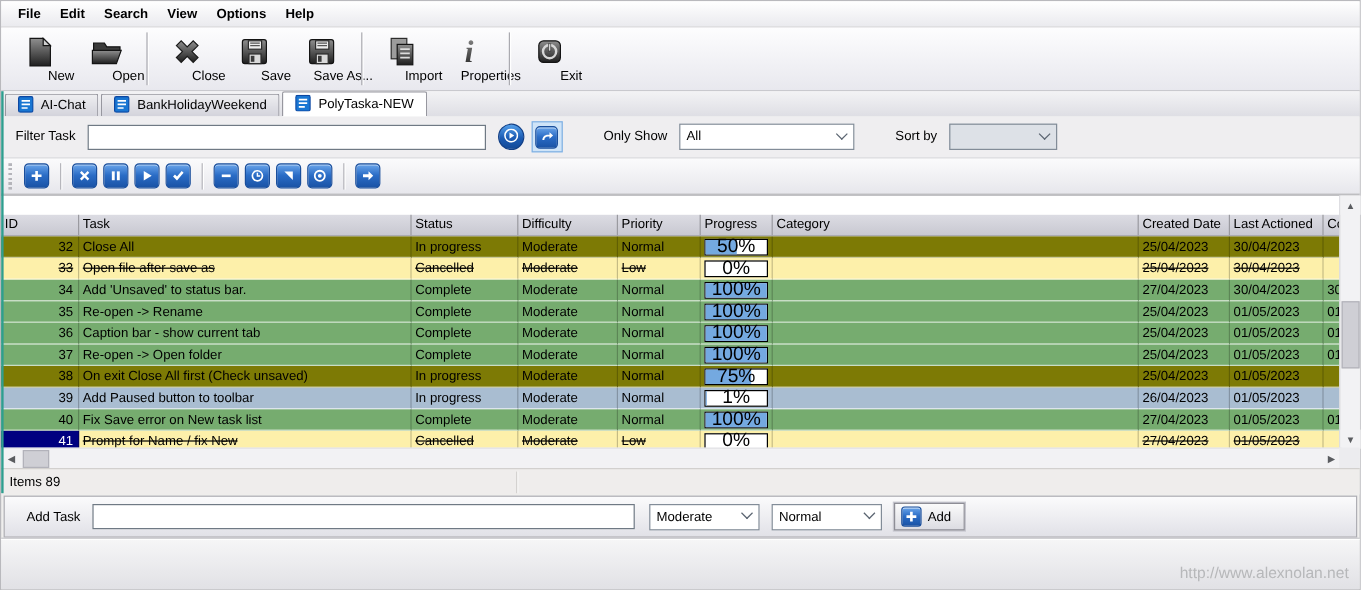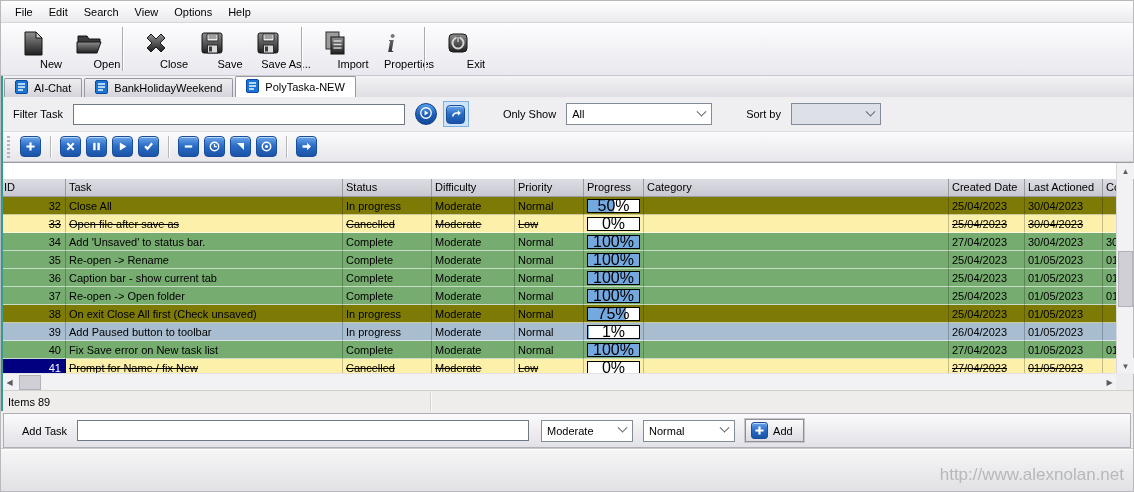--- a/index.html
+++ b/index.html
@@ -2,21 +2,21 @@
 <html><head>
 <meta charset="utf-8">
 <style>
   * { margin:0; padding:0; box-sizing:border-box; }
   html,body { width:1134px; height:492px; overflow:hidden; }
   body { font-family:"Liberation Sans", sans-serif; font-size:11px; color:#000; background:#efeeed; }
   #window { width:1134px; height:492px; display:flex; flex-direction:column; position:relative; background:#efeeed; border:1px solid #b9b9bd; }
   .edge-strip { position:absolute; left:0; top:75px; width:2px; height:335px; background:#2f9e8f; z-index:6; }
 
   
-  .menu-bar { height:22px; background:linear-gradient(#ffffff,#eaeaee); border-bottom:1px solid #d6d6da; display:flex; align-items:center; padding-left:6px; flex:none; }
+  .menu-bar { height:22px; background:linear-gradient(#ffffff,#eaeaee); border-bottom:1px solid #d6d6da; display:flex; align-items:center; padding-left:6px; flex:none;font-weight:bold; }
   .menu-item { padding:4px 8px; cursor:default; }
 
   
   .toolbar { height:53px; background:linear-gradient(#fdfdfe,#e8e8ee); border-bottom:1px solid #c9c9ce; display:flex; align-items:center; padding:0 4px; flex:none; }
   .tbtn { display:flex; flex-direction:column; align-items:center; justify-content:center; width:56px; height:48px; gap:1px; cursor:default; }
   .tbtn-icon { height:28px; display:flex; align-items:center; justify-content:center; }
   .tbtn-label { font-size:11px; white-space:nowrap;margin-left:36px; }
   .tsep { width:1px; height:44px; background:#aaaab0; box-shadow:1px 0 0 #ffffff; margin:0 5px; }
 
   
@@ -76,21 +76,21 @@
   
   .add-panel { height:35px; margin:1px 2px 0 2px; border:1px solid #aeaeb4; background:linear-gradient(#fbfbfc,#e1e1e7); display:flex; align-items:center; padding-left:18px; gap:10px; flex:none; }
   .add-input { width:452px; }
   .combo-diff { width:92px; margin-left:2px; }
   .combo-prio { width:92px; }
   .add-btn { height:23px; padding:0 10px 0 5px; display:flex; align-items:center; gap:5px; background:linear-gradient(#fbfbfb,#dcdce2); border:1px solid #8e8e96; box-shadow:0 0 0 1px #c6c6ce; cursor:default; }
   .add-btn .btn-blue { width:17px; height:17px; border-radius:3px; }
 
   
   .footer { flex:1; background:linear-gradient(#f6f6f7,#e1e1e5); border-top:1px solid #c9c9cd; box-shadow:inset 0 1px 0 #ffffff; position:relative; }
-  .footer-url { position:absolute; right:9px; bottom:6px; color:#b7b8ba; font-size:17px; }
+  .footer-url { position:absolute; right:9px; bottom:6px; color:#b7b8ba; font-size:13px; }
 </style>
 </head>
 <body>
 
 <div id="window">
   <div class="edge-strip"></div>
 
   <div class="menu-bar">
       <div class="menu-item">File</div>
       <div class="menu-item">Edit</div>

